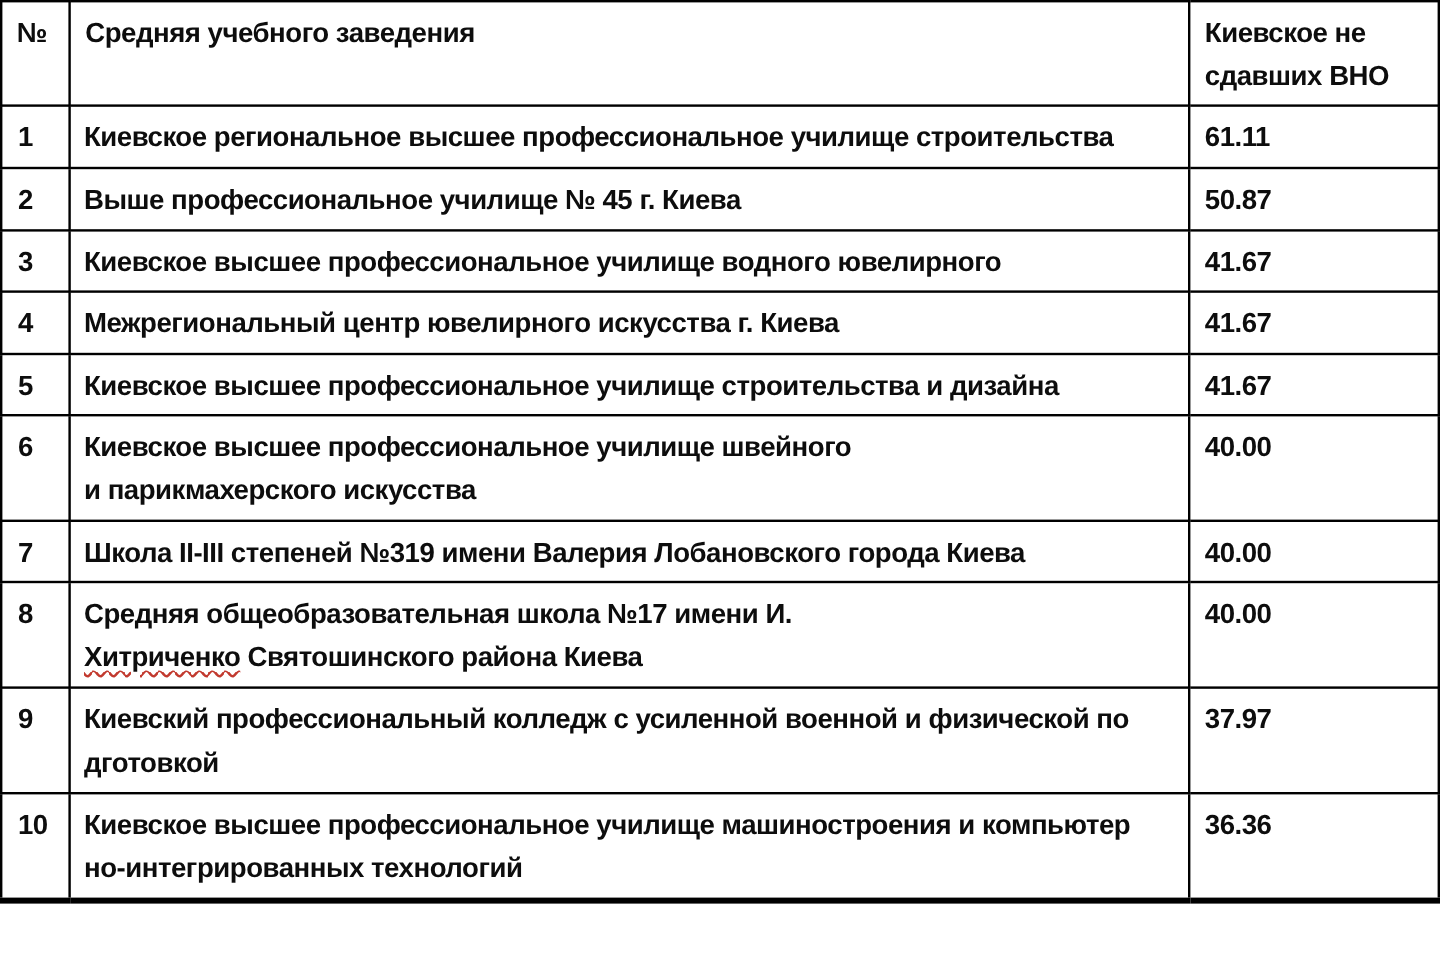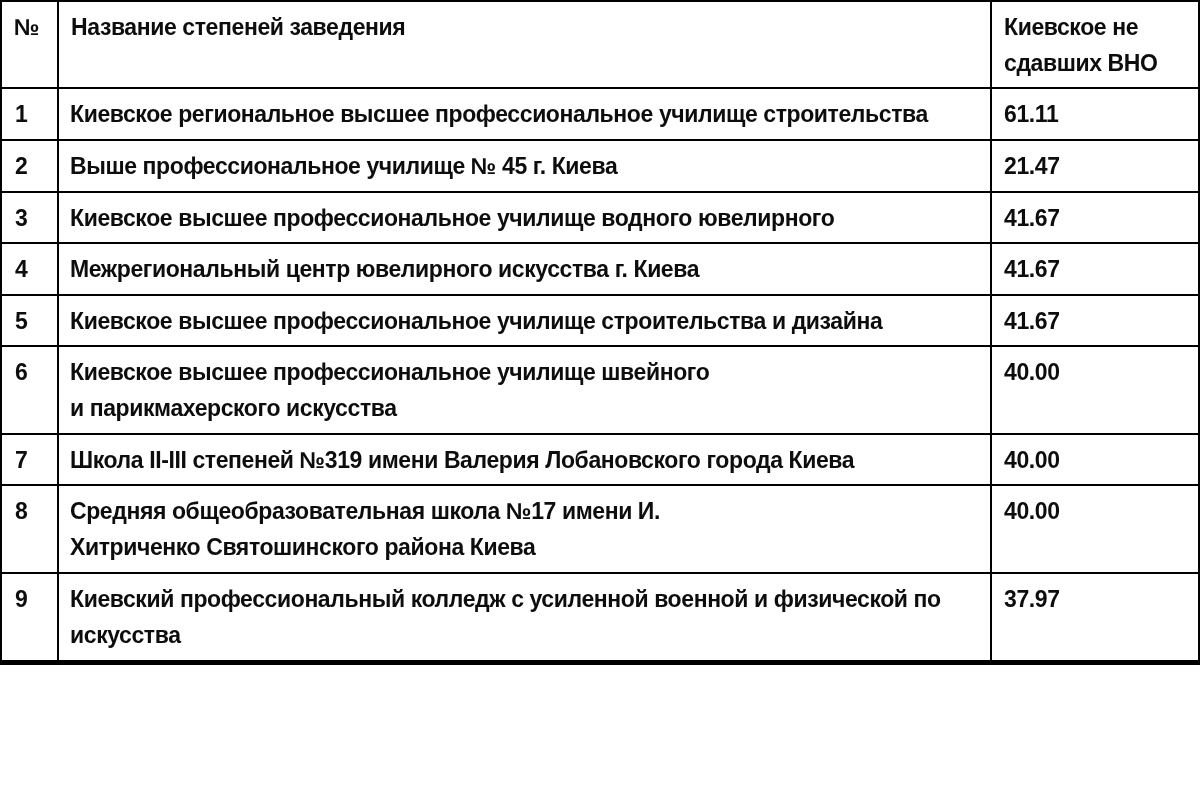--- a/index.html
+++ b/index.html
@@ -34,57 +34,58 @@
     overflow: hidden;
   }
   .doc-table tr.header-row th { height: 60px; }
   .doc-table td.cell-name { padding-left: 11px; margin-left: 46px; }
   .doc-table td.cell-num  { padding-left: 13px; }
   
   tr.h1  td { height: 29px; }
   tr.h2  td { height: 62px; }
   tr.h3  td { height: 72px; }
   .misspelled {
+    text-decoration: underline;
     text-decoration-style: wavy;
     text-decoration-color: #c23a2f;
     text-decoration-thickness: 2px;
     text-underline-offset: 3px;
   }
   .doc-table tr:last-child td { border-bottom-width: 5px; }
 </style>
 </head>
 <body>
 
 <table class="doc-table">
   <colgroup>
     <col class="col-num">
     <col class="col-name">
     <col class="col-pct">
   </colgroup>
   <thead>
     <tr class="header-row">
       <th>№</th>
-      <th>Название степеней заведения</th>
+      <th>Средняя учебного заведения</th>
       <th>Киевское не сдавших ВНО</th>
     </tr>
   </thead>
   <tbody id="table-body">
   <tr class="h1">
         <td class="cell-num">1</td>
         <td class="cell-name">
           <div>Киевское региональное высшее профессиональное училище строительства</div>
         </td>
         <td>61.11</td>
       </tr>
       <tr class="h1">
         <td class="cell-num">2</td>
         <td class="cell-name">
           <div>Выше профессиональное училище № 45 г. Киева</div>
         </td>
-        <td>21.47</td>
+        <td>50.87</td>
       </tr>
       <tr class="h1">
         <td class="cell-num">3</td>
         <td class="cell-name">
           <div>Киевское высшее профессиональное училище водного ювелирного</div>
         </td>
         <td>41.67</td>
       </tr>
       <tr class="h1">
         <td class="cell-num">4</td>
@@ -120,18 +121,26 @@
         <td class="cell-name">
           <div>Средняя общеобразовательная школа №17 имени И.</div>
           <div><span class="misspelled">Хитриченко</span> Святошинского района Киева</div>
         </td>
         <td>40.00</td>
       </tr>
       <tr class="h3">
         <td class="cell-num">9</td>
         <td class="cell-name">
           <div>Киевский профессиональный колледж с усиленной военной и физической по</div>
-          <div>искусства</div>
+          <div>дготовкой</div>
         </td>
         <td>37.97</td>
+      </tr>
+      <tr class="h3">
+        <td class="cell-num">10</td>
+        <td class="cell-name">
+          <div>Киевское высшее профессиональное училище машиностроения и компьютер</div>
+          <div>но-интегрированных технологий</div>
+        </td>
+        <td>36.36</td>
       </tr>
     </tbody>
 </table>
 
 </body></html>

